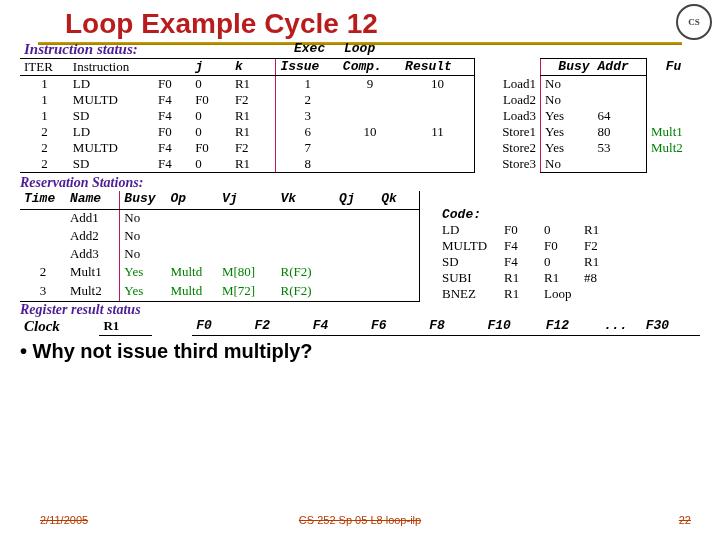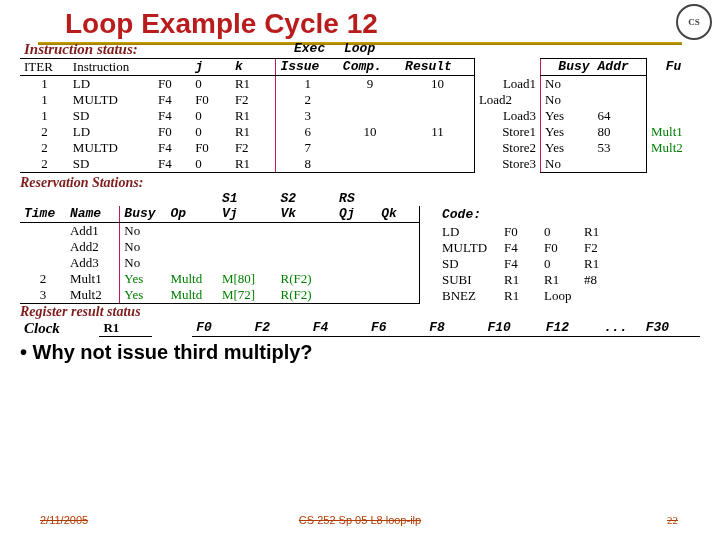--- a/index.html
+++ b/index.html
@@ -44,21 +44,21 @@
     margin-left: 18px;
     margin-right: 18px;
     height: 3px;
     background: linear-gradient(#cca300, #997a00);
   }
   .sec-label {
     font-family: Georgia, serif;
     font-style: italic;
     font-weight: bold;
     font-size: 15px;
-    color: #7f1d1d;
+    color: #4c1d95;
   }
   .sec-label.sm { font-size: 14px; }
   .code-col { font-family: Georgia, serif; font-style: italic; }
   .green { color: #008000; font-family: Georgia, serif; }
   table { border-collapse: collapse; }
   td, th { padding: 0 4px; vertical-align: top; }
   .hdr { font-family: Liberation Mono, monospace; font-style: italic; font-weight: bold; }
   .hdr.norm { font-style: normal; font-weight: bold; font-family: "Times New Roman"; }
   .row td { height: 16px; }
   .hline { border-top: 1px solid #000; }
@@ -76,21 +76,21 @@
     bottom: 10px;
     left: 20px;
     right: 20px;
     height: 16px;
     font-family: Arial, Helvetica, sans-serif;
     font-size: 11px;
     color: #b33c00;
   }
   .footer .f-left { position: absolute; left: 20px; text-decoration: line-through; }
   .footer .f-mid { position: absolute; left: 0; right: 0; text-align: center; text-decoration: line-through; }
-  .footer .f-right { position: absolute; right: 22px; text-decoration: line-through; font-family: Liberation Serif, serif; }
+  .footer .f-right { position: absolute; right: 9px; text-decoration: line-through; }
   .clock {
     font-family: Georgia, serif;
     font-style: italic;
     font-weight: bold;
     font-size: 15px;
   }
 </style>
 </head>
 <body>
 
@@ -145,21 +145,21 @@
     </tr>
     <tr class="row">
       <td style="text-align:center;">1</td>
       <td>MULTD</td>
           <td>F4</td>
       <td>F0</td>
           <td>F2</td>
       <td class="lline" style="text-align:center;">2</td>
       <td style="text-align:center;"></td>
       <td class="rline" style="text-align:center;"></td>
-      <td style="text-align:left;">Load2</td>
+      <td style="text-align:right;">Load2</td>
       <td class="lline">No</td>
       <td class="rline"></td>
       <td class="green"></td>
     </tr>
     <tr class="row">
       <td style="text-align:center;">1</td>
       <td>SD</td>
           <td>F4</td>
       <td>0</td>
           <td>R1</td>
@@ -214,30 +214,20 @@
       <td class="green"></td>
     </tr>
   </tbody>
     </table>
 
   <div class="sec-label sm" style="margin-top:2px;">Reservation Stations:</div>
 
   <div style="display:flex;gap:18px;">
   <table style="width:400px;">
     <tbody>
-          <tr>
-      <td></td>
-            <td></td>
-            <td></td>
-            <td></td>
-      <td class="hdr">S1</td>
-      <td class="hdr">S2</td>
-      <td class="hdr">RS</td>
-      <td></td>
-    </tr>
     <tr class="row">
       <td class="hdr bline" style="width:34px;">Time</td>
       <td class="hdr bline" style="width:46px;">Name</td>
       <td class="hdr bline lline" style="width:36px;">Busy</td>
       <td class="hdr bline" style="width:44px;">Op</td>
       <td class="hdr bline" style="width:50px;">Vj</td>
       <td class="hdr bline" style="width:50px;">Vk</td>
       <td class="hdr bline" style="width:36px;">Qj</td>
       <td class="hdr bline rline" style="width:36px;">Qk</td>
     </tr>

